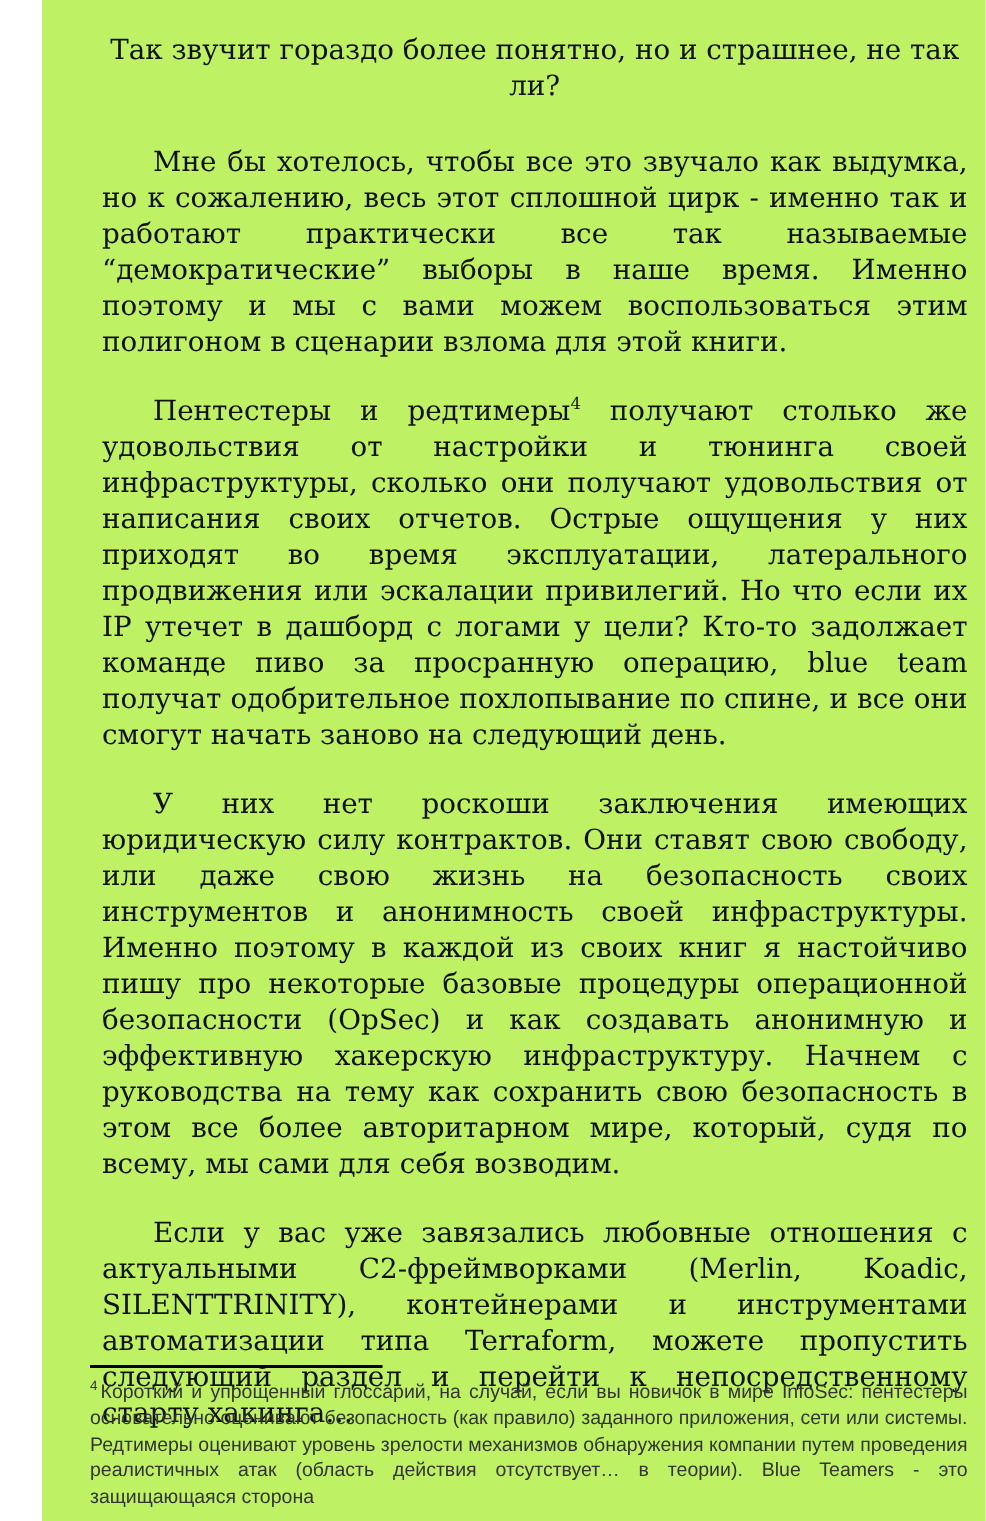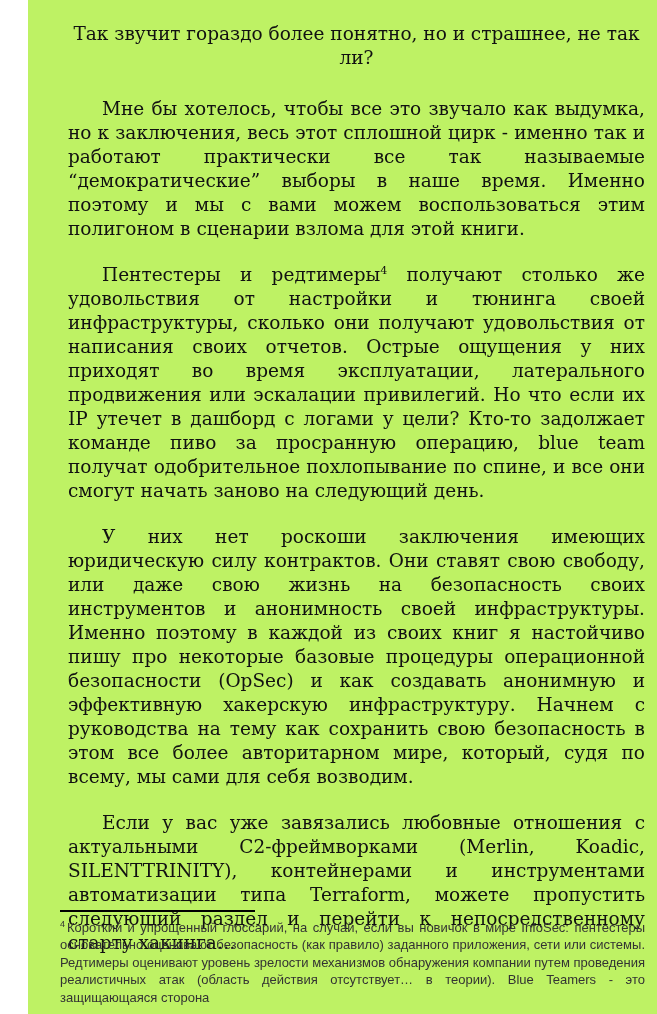--- a/index.html
+++ b/index.html
@@ -72,21 +72,21 @@
 </style>
 </head>
 <body>
 
 <div class="page">
 
   <div class="body-text">
 
     <p class="para centered">Так звучит гораздо более понятно, но и страшнее, не так ли?</p>
 
-    <p class="para">Мне бы хотелось, чтобы все это звучало как выдумка, но к заключения, весь этот сплошной цирк - именно так и работают практически все так называемые “демократические” выборы в наше время. Именно поэтому и мы с вами можем воспользоваться этим полигоном в сценарии взлома для этой книги.</p>
+    <p class="para">Мне бы хотелось, чтобы все это звучало как выдумка, но к сожалению, весь этот сплошной цирк - именно так и работают практически все так называемые “демократические” выборы в наше время. Именно поэтому и мы с вами можем воспользоваться этим полигоном в сценарии взлома для этой книги.</p>
 
     <p class="para"><span>Пентестеры и редтимеры</span><sup class="fnref">4</sup><span> получают столько же удовольствия от настройки и тюнинга своей инфраструктуры, сколько они получают удовольствия от написания своих отчетов. Острые ощущения у них приходят во время эксплуатации, латерального продвижения или эскалации привилегий. Но что если их IP утечет в дашборд с логами у цели? Кто-то задолжает команде пиво за просранную операцию, blue team получат одобрительное похлопывание по спине, и все они смогут начать заново на следующий день.</span></p>
 
 
     <p class="para">У них нет роскоши заключения имеющих юридическую силу контрактов. Они ставят свою свободу, или даже свою жизнь на безопасность своих инструментов и анонимность своей инфраструктуры. Именно поэтому в каждой из своих книг я настойчиво пишу про некоторые базовые процедуры операционной безопасности (OpSec) и как создавать анонимную и эффективную хакерскую инфраструктуру. Начнем с руководства на тему как сохранить свою безопасность в этом все более авторитарном мире, который, судя по всему, мы сами для себя возводим.</p>
 
     <p class="para">Если у вас уже завязались любовные отношения с актуальными C2-фреймворками (Merlin, Koadic, SILENTTRINITY), контейнерами и инструментами автоматизации типа Terraform, можете пропустить следующий раздел и перейти к непосредственному старту хакинга…</p>
 
   </div>
 

